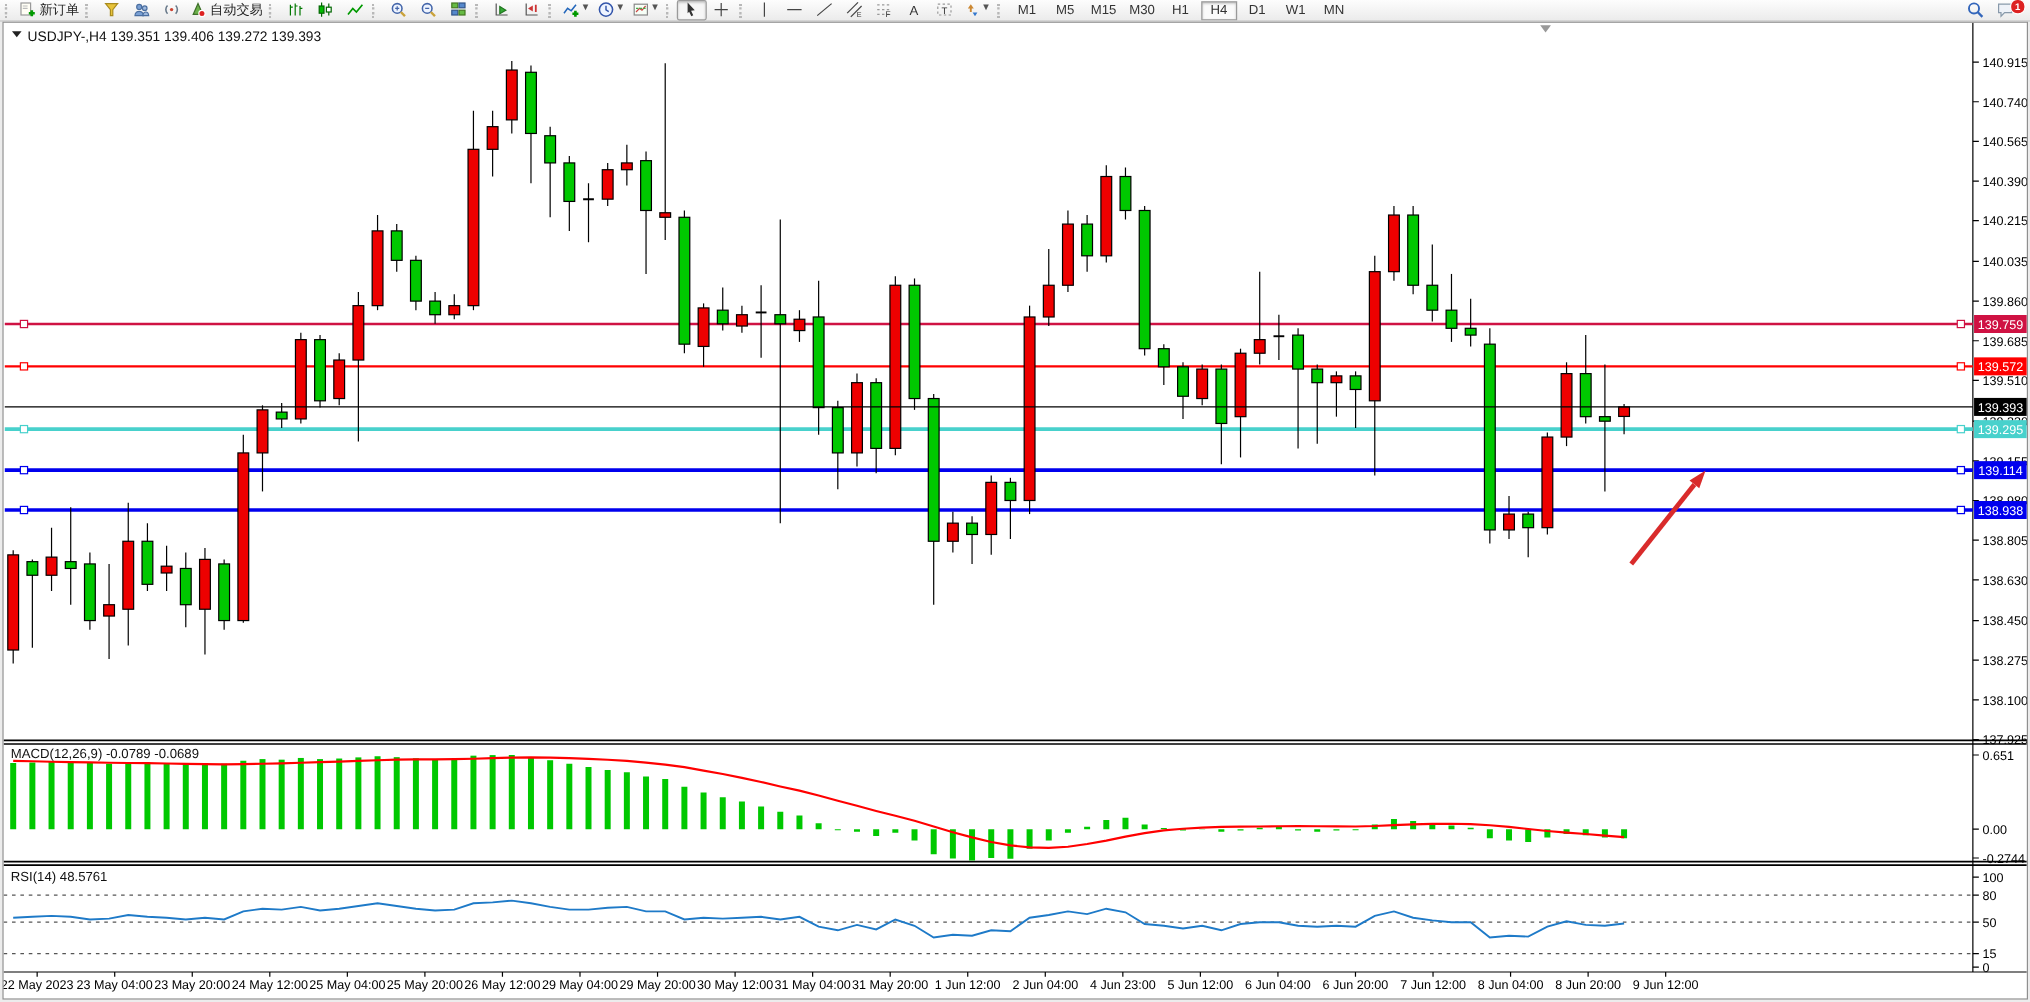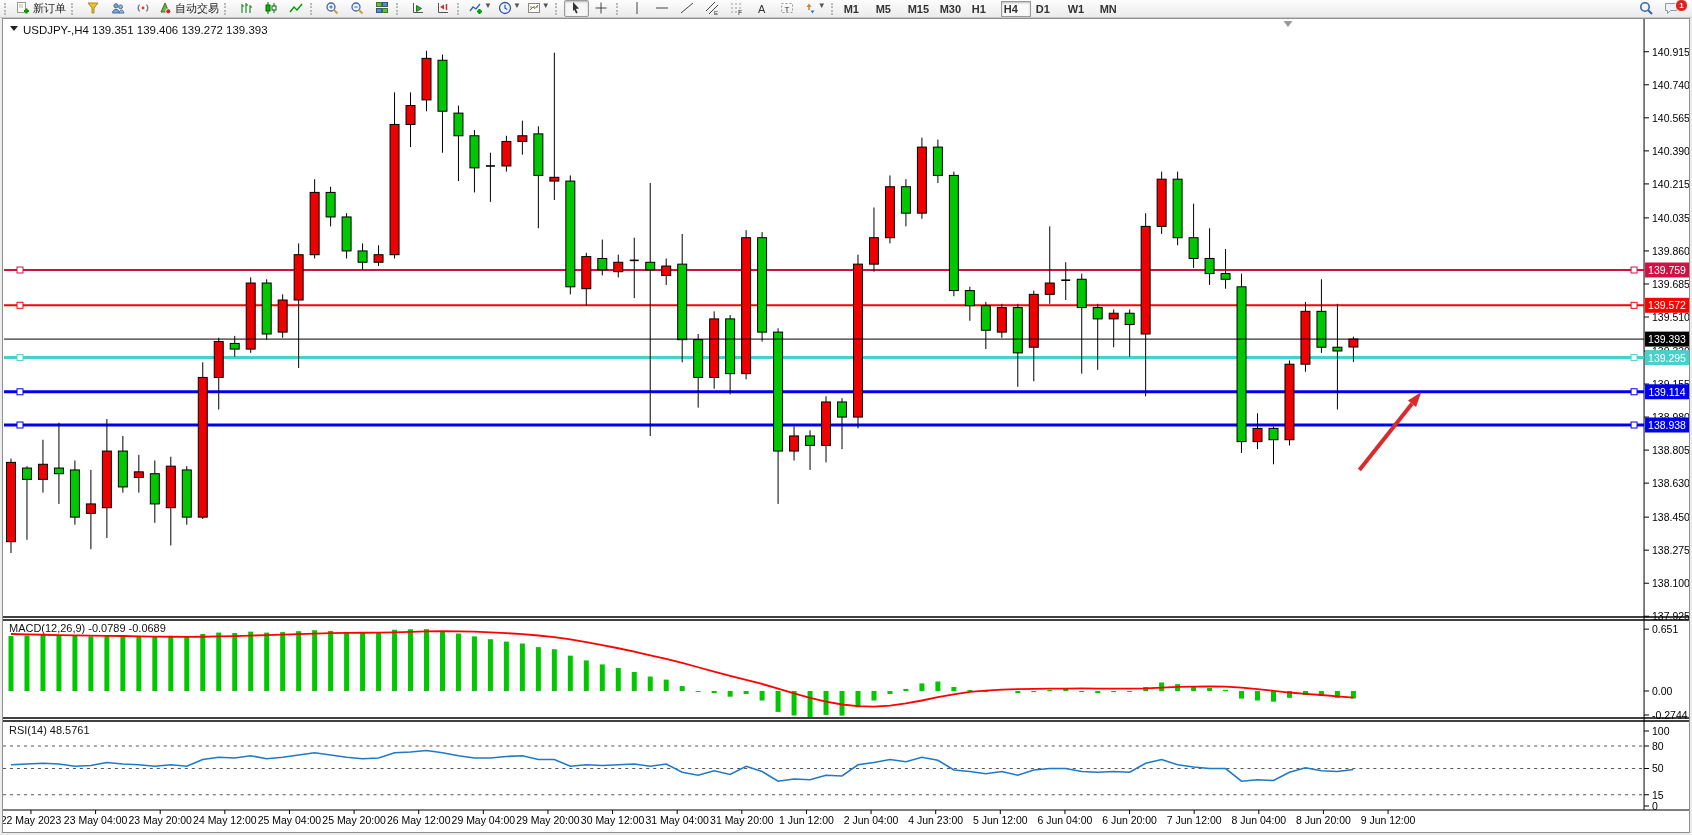--- a/index.html
+++ b/index.html
@@ -7,22 +7,22 @@
   
   #toolbar{position:absolute;top:0;left:0;right:0;height:17px;display:flex;align-items:center;
     background:linear-gradient(#fdfdfd,#ebebeb);border-bottom:1px solid #c6c6c6;padding:0 2px;}
   .tgroup{display:flex;align-items:center;height:16px;}
   .grip{width:5px;height:12px;margin:0 2px;border-left:2px dotted #b8b8b8;}
   .tbtn{display:flex;align-items:flex-start;justify-content:center;height:15px;min-width:19px;padding:0 2px;
     border:1px solid transparent;border-radius:2px;color:#222;}
   .tbtn.active{background:#f6f6f6;border-color:#9a9a9a;box-shadow:inset 0 1px 2px rgba(0,0,0,.25);}
   .tbtn .lbl{font-size:11px;margin-left:3px;white-space:nowrap;}
   .caret{font-size:8px;color:#555;margin-left:1px;}
-  .tf{font-size:11px;color:#333;min-width:24px;text-align:left;padding:0 2px;height:14px;line-height:14px;
-    border:1px solid transparent;margin:2px 1px;font-weight:bold;}
+  .tf{font-size:11px;color:#333;min-width:24px;text-align:center;padding:0 2px;height:14px;line-height:14px;
+    border:1px solid transparent;margin:2px 1px;}
   .tf.active{background:#fafafa;border-color:#999;box-shadow:inset 0 1px 2px rgba(0,0,0,.25);}
   #tb-right{margin-left:auto;display:flex;align-items:center;gap:6px;padding-right:6px;}
   #chat-wrap{position:relative;width:20px;height:15px;}
   #chat-badge{position:absolute;top:-2px;right:-4px;min-width:11px;height:11px;border-radius:6px;background:#dd2222;
     color:#fff;font-size:8px;line-height:11px;text-align:center;font-weight:bold;border:1px solid #fff;}
   
   #chart-window{position:absolute;top:18px;left:2px;right:2px;bottom:2px;background:#fff;border:1px solid #8f8f8f;}
   #chart-svg{display:block;width:100%;height:100%;}
   text{font-family:"Liberation Sans","DejaVu Sans",sans-serif;}
   .ttl{font-size:11.5px;fill:#111;}

